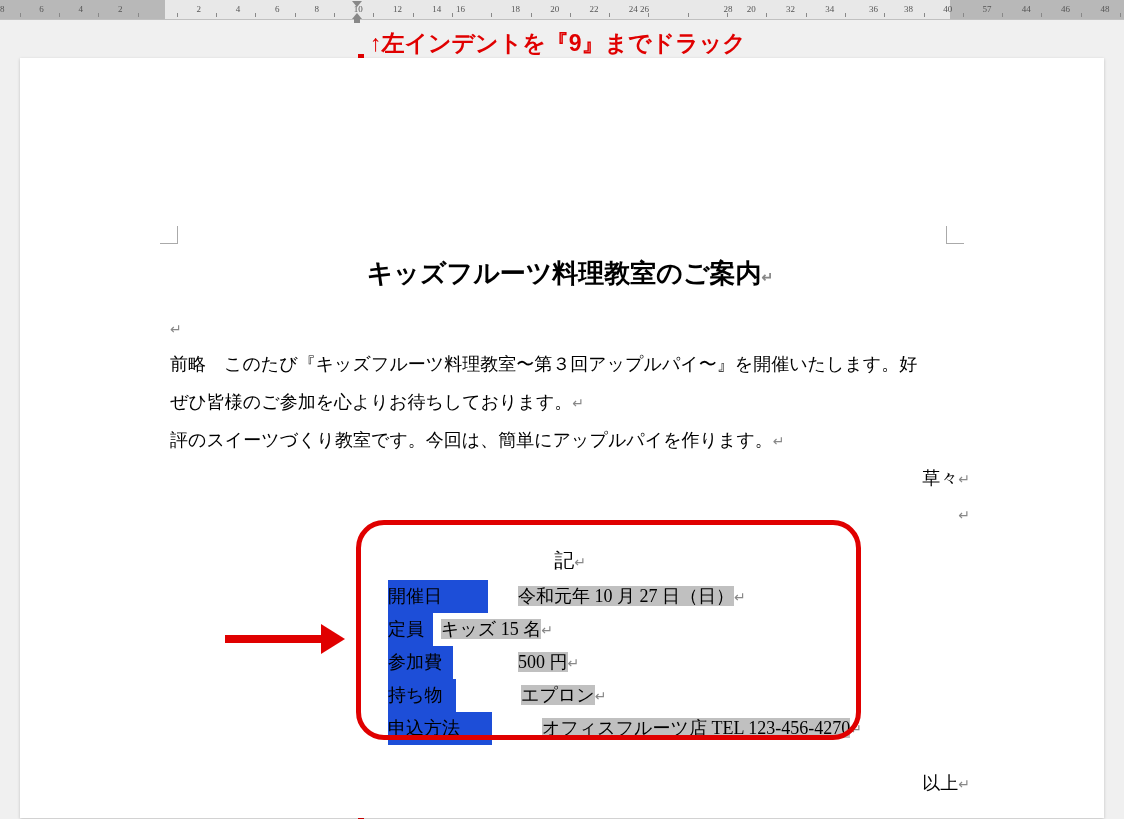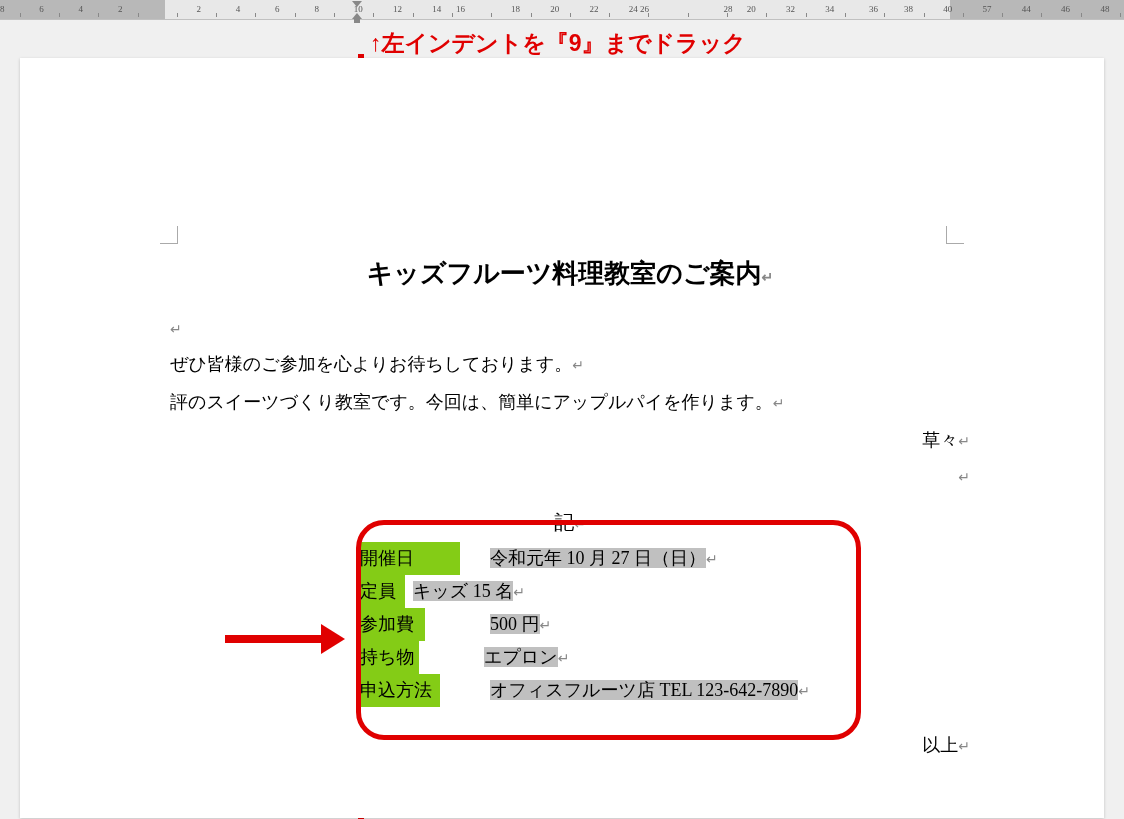--- a/index.html
+++ b/index.html
@@ -156,21 +156,22 @@
     }
     .detail-row {
       position: relative;
       height: 33px;
       line-height: 33px;
       white-space: nowrap;
     }
     .detail-label {
       display: inline-block;
       width: 100px;
-      background: #84cc16;
+      background: #1d4ed8;
+      margin-left: 28px;
     }
     .detail-val {
       background: #c0c0c0;
     }
     .ijyou {
       text-align: right;
       margin-top: 20px;
     }
     .red-box {
       position: absolute;
@@ -287,41 +288,42 @@
 
 <div class="page">
   <div class="corner-mark corner-tl"></div>
   <div class="corner-mark corner-tr"></div>
 
   <div class="content">
     <div class="title">
       <span>キッズフルーツ料理教室のご案内</span><span class="para-mark">↵</span>
     </div>
     <div class="empty-line"><span class="para-mark">↵</span></div>
+    <div class="body-text">前略　このたび『キッズフルーツ料理教室〜第３回アップルパイ〜』を開催いたします。好</div>
     <div class="body-text"><span>ぜひ皆様のご参加を心よりお待ちしております。</span><span class="para-mark">↵</span></div>
     <div class="body-text"><span>評のスイーツづくり教室です。今回は、簡単にアップルパイを作ります。</span><span class="para-mark">↵</span></div>
     <div class="closing"><span>草々</span><span class="para-mark">↵</span></div>
     <div style="text-align:right;height:26px"><span class="para-mark">↵</span></div>
     <div class="ki"><span>記</span><span class="para-mark">↵</span></div>
 
     <div class="details">
       <div class="detail-row">
         <span class="detail-label">開催日</span><span style="display:inline-block;width:30px;background:#c0c0c0"></span><span class="detail-val">令和元年 10 月 27 日（日）</span><span class="para-mark">↵</span>
       </div>
       <div class="detail-row">
         <span class="detail-label" style="width:45px">定員</span><span style="display:inline-block;width:8px;background:#c0c0c0"></span><span class="detail-val">キッズ 15 名</span><span class="para-mark">↵</span>
       </div>
       <div class="detail-row">
         <span class="detail-label" style="width:65px">参加費</span><span style="display:inline-block;width:65px;background:#c0c0c0"></span><span class="detail-val">500 円</span><span class="para-mark">↵</span>
       </div>
       <div class="detail-row">
-        <span class="detail-label" style="width:59px">持ち物</span><span style="display:inline-block;width:65px;background:#c0c0c0"></span><span class="detail-val">エプロン</span><span class="para-mark">↵</span>
-      </div>
-      <div class="detail-row">
-        <span class="detail-label" style="width:80px">申込方法</span><span style="display:inline-block;width:50px;background:#c0c0c0"></span><span class="detail-val">オフィスフルーツ店 TEL 123-642-7890</span><span class="para-mark">↵</span>
+        <span class="detail-label" style="width:68px">持ち物</span><span style="display:inline-block;width:65px;background:#c0c0c0"></span><span class="detail-val">エプロン</span><span class="para-mark">↵</span>
+      </div>
+      <div class="detail-row">
+        <span class="detail-label" style="width:104px">申込方法</span><span style="display:inline-block;width:50px;background:#c0c0c0"></span><span class="detail-val">オフィスフルーツ店 TEL 123-456-4270</span><span class="para-mark">↵</span>
       </div>
     </div>
 
     <div class="ijyou"><span>以上</span><span class="para-mark">↵</span></div>
   </div>
 
   <div class="red-box" style="top:462px;left:336px;width:505px;height:220px;"></div>
   <div class="red-arrow" style="top:570px;left:205px;">
     <div class="arrow-line"></div>
     <div class="arrow-head"></div>

